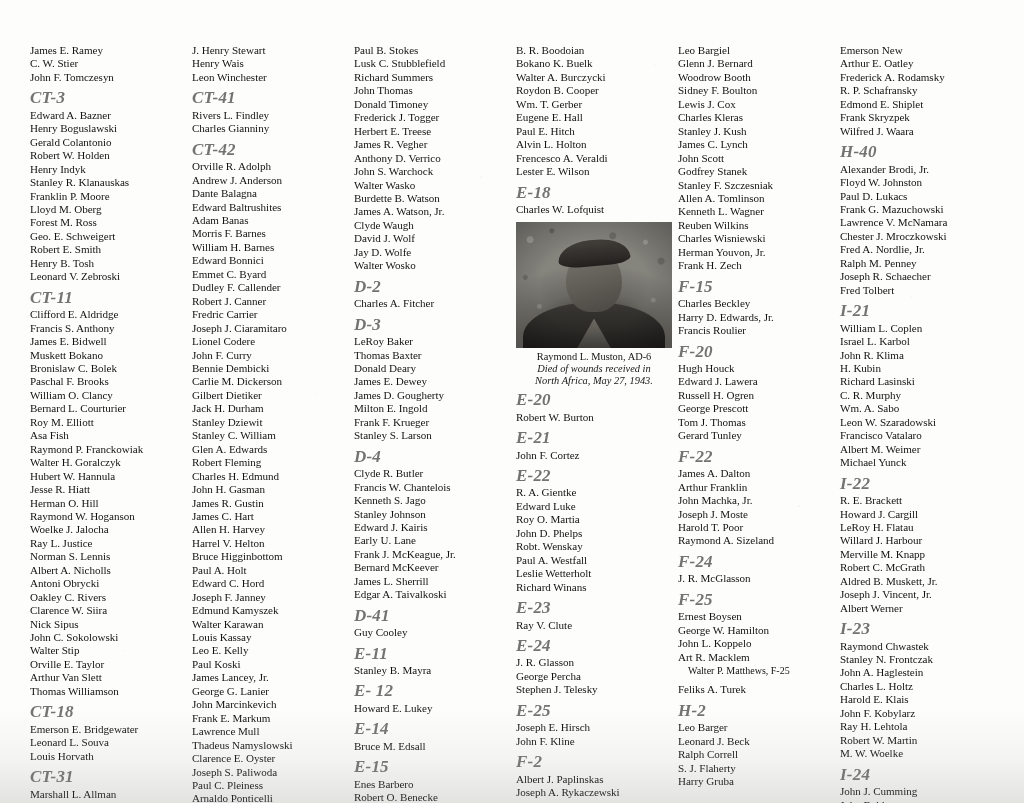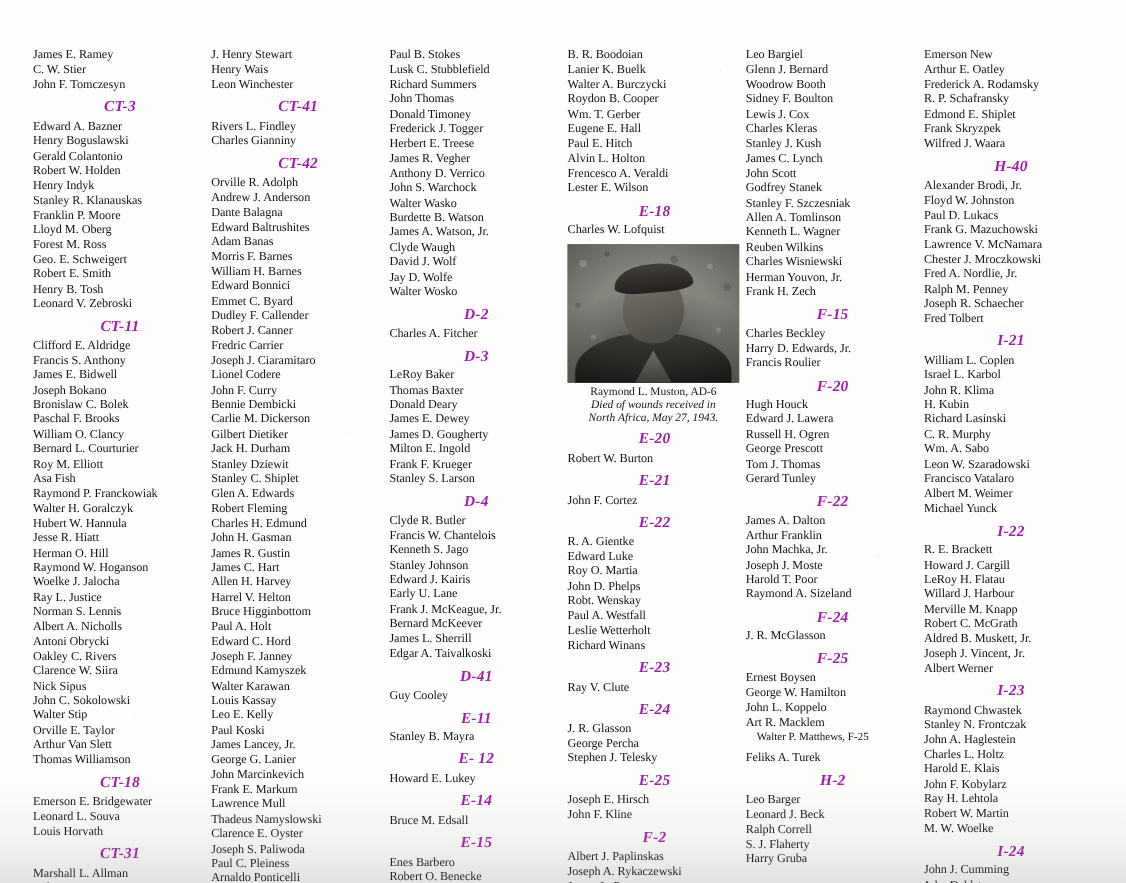--- a/index.html
+++ b/index.html
@@ -73,27 +73,26 @@
     line-height: 13.45px;
     white-space: nowrap;
     letter-spacing: -0.05px;
     color: #131313;
   }
 
   
   .unit {
     font-style: italic;
     font-weight: bold;
-    text-align: center;
-    font-size: 14px;
+    font-size: 17px;
     line-height: 13.45px;
     margin-top: 7px;
     margin-bottom: 4px;
     letter-spacing: 0.2px;
-    color: #a21caf;
+    color: #737373;
   }
 
   
   .photo-block {
     margin-top: 6px;
     margin-bottom: 2px;
     width: 156px;
   }
   .photo-frame {
     position: relative;
@@ -228,21 +227,21 @@
         <div class="entry">Lloyd M. Oberg</div>
         <div class="entry">Forest M. Ross</div>
         <div class="entry">Geo. E. Schweigert</div>
         <div class="entry">Robert E. Smith</div>
         <div class="entry">Henry B. Tosh</div>
         <div class="entry">Leonard V. Zebroski</div>
         <div class="unit">CT-11</div>
         <div class="entry">Clifford E. Aldridge</div>
         <div class="entry">Francis S. Anthony</div>
         <div class="entry">James E. Bidwell</div>
-        <div class="entry">Joseph Bokano</div>
+        <div class="entry">Muskett Bokano</div>
         <div class="entry">Bronislaw C. Bolek</div>
         <div class="entry">Paschal F. Brooks</div>
         <div class="entry">William O. Clancy</div>
         <div class="entry">Bernard L. Courturier</div>
         <div class="entry">Roy M. Elliott</div>
         <div class="entry">Asa Fish</div>
         <div class="entry">Raymond P. Franckowiak</div>
         <div class="entry">Walter H. Goralczyk</div>
         <div class="entry">Hubert W. Hannula</div>
         <div class="entry">Jesse R. Hiatt</div>
@@ -290,21 +289,21 @@
         <div class="entry">Robert J. Canner</div>
         <div class="entry">Fredric Carrier</div>
         <div class="entry">Joseph J. Ciaramitaro</div>
         <div class="entry">Lionel Codere</div>
         <div class="entry">John F. Curry</div>
         <div class="entry">Bennie Dembicki</div>
         <div class="entry">Carlie M. Dickerson</div>
         <div class="entry">Gilbert Dietiker</div>
         <div class="entry">Jack H. Durham</div>
         <div class="entry">Stanley Dziewit</div>
-        <div class="entry">Stanley C. Shiplet</div>
+        <div class="entry">Stanley C. William</div>
         <div class="entry">Glen A. Edwards</div>
         <div class="entry">Robert Fleming</div>
         <div class="entry">Charles H. Edmund</div>
         <div class="entry">John H. Gasman</div>
         <div class="entry">James R. Gustin</div>
         <div class="entry">James C. Hart</div>
         <div class="entry">Allen H. Harvey</div>
         <div class="entry">Harrel V. Helton</div>
         <div class="entry">Bruce Higginbottom</div>
         <div class="entry">Paul A. Holt</div>
@@ -373,21 +372,21 @@
         <div class="unit">E- 12</div>
         <div class="entry">Howard E. Lukey</div>
         <div class="unit">E-14</div>
         <div class="entry">Bruce M. Edsall</div>
         <div class="unit">E-15</div>
         <div class="entry">Enes Barbero</div>
         <div class="entry">Robert O. Benecke</div>
       </div>
       <div class="column">
         <div class="entry">B. R. Boodoian</div>
-        <div class="entry">Lanier K. Buelk</div>
+        <div class="entry">Bokano K. Buelk</div>
         <div class="entry">Walter A. Burczycki</div>
         <div class="entry">Roydon B. Cooper</div>
         <div class="entry">Wm. T. Gerber</div>
         <div class="entry">Eugene E. Hall</div>
         <div class="entry">Paul E. Hitch</div>
         <div class="entry">Alvin L. Holton</div>
         <div class="entry">Frencesco A. Veraldi</div>
         <div class="entry">Lester E. Wilson</div>
         <div class="unit">E-18</div>
         <div class="entry">Charles W. Lofquist</div>

